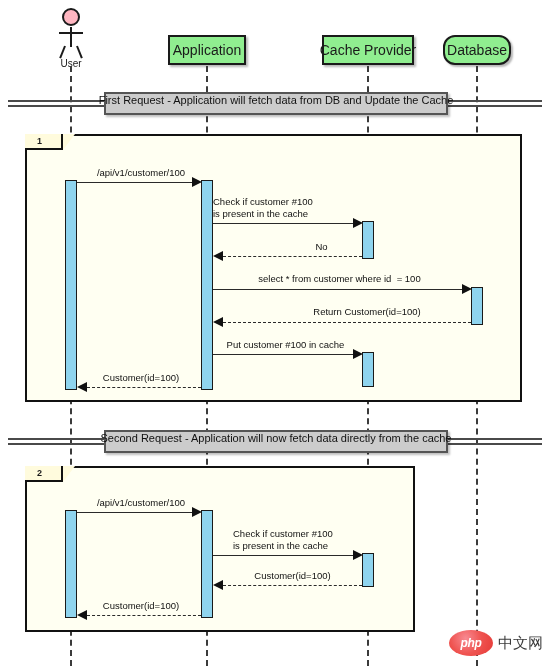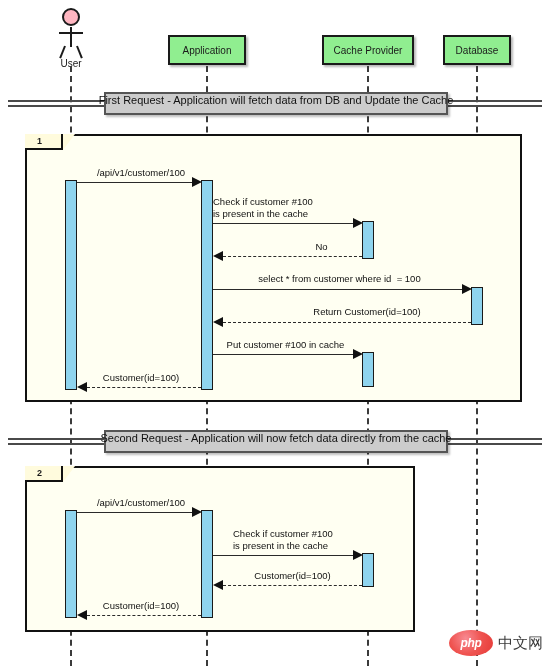--- a/index.html
+++ b/index.html
@@ -36,21 +36,21 @@
   }
 
   
   .participant {
     background: #90EE90;
     border: 2px solid #1a1a1a;
     box-sizing: border-box;
     display: flex;
     align-items: center;
     justify-content: center;
-    font-size: 10px;
+    font-size: 14px;
     color: #1a1a1a;
     box-shadow: 2px 2px 2px rgba(0,0,0,0.28);
     white-space: nowrap;
   }
 
   
   .lifeline {
     width: 0;
     border-left: 2px dashed #3b3b3b;
   }
@@ -174,21 +174,21 @@
     <div class="abs actor-stroke" style="left:22px; top:38px; width:2px; height:13px; transform:rotate(-22deg); transform-origin: top center;"></div>
     <div class="abs actor-label" style="left:-8px; top:50px; width:50px;">User</div>
   </div>
 
   <div class="abs participant" style="left:168px; top:35px; width:78px; height:30px;">
     <span>Application</span>
   </div>
   <div class="abs participant" style="left:322px; top:35px; width:92px; height:30px;">
     <span>Cache Provider</span>
   </div>
-  <div class="abs participant" style="left:443px; top:35px; width:68px; height:30px;">
+  <div class="abs participant" style="left:443px; top:35px; width:68px; height:30px;border-radius:12px;">
     <span>Database</span>
   </div>
 
   <div class="abs lifeline" style="left:70px; top:66px; height:600px;"></div>
   <div class="abs lifeline" style="left:206px; top:66px; height:600px;"></div>
   <div class="abs lifeline" style="left:367px; top:66px; height:600px;"></div>
   <div class="abs lifeline" style="left:476px; top:66px; height:600px;"></div>
 
   <div class="abs divider-rail" style="left:8px; top:100px; width:98px;"></div>
   <div class="abs divider-rail" style="left:446px; top:100px; width:96px;"></div>

